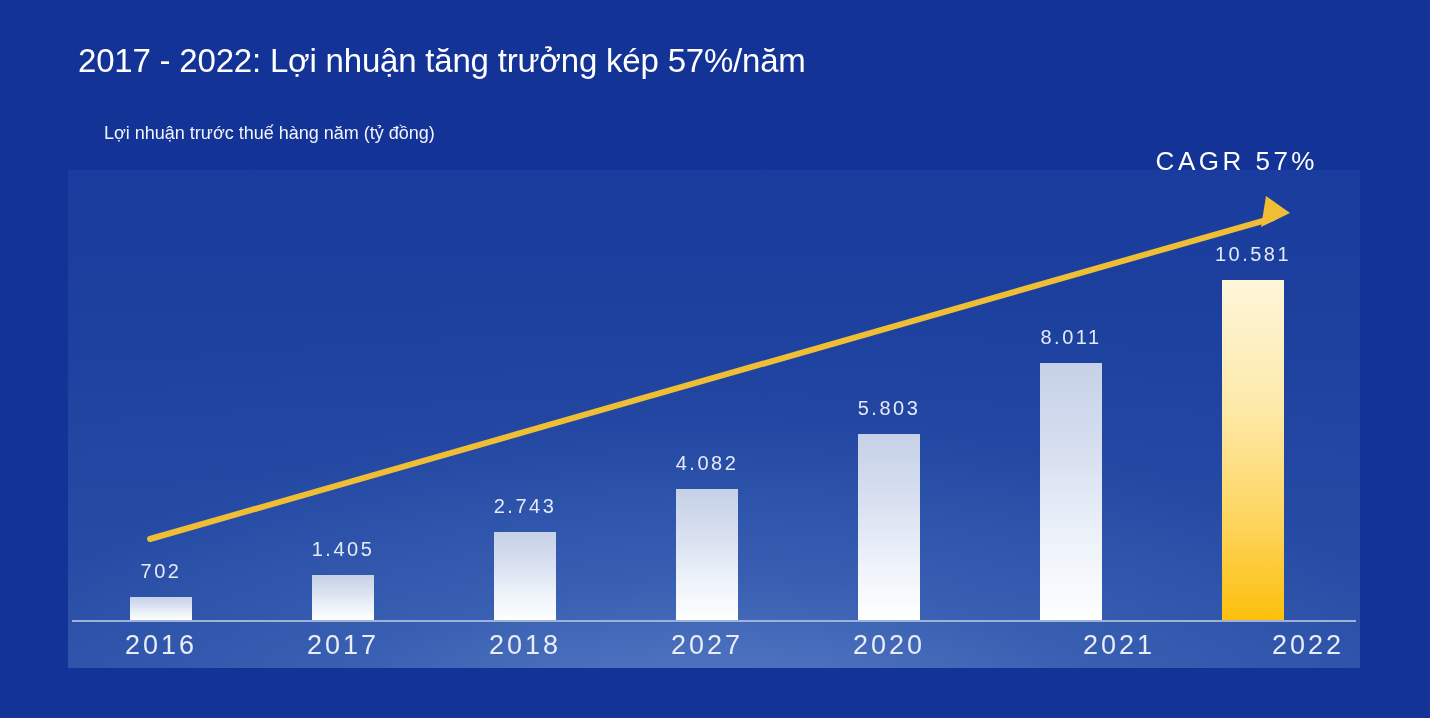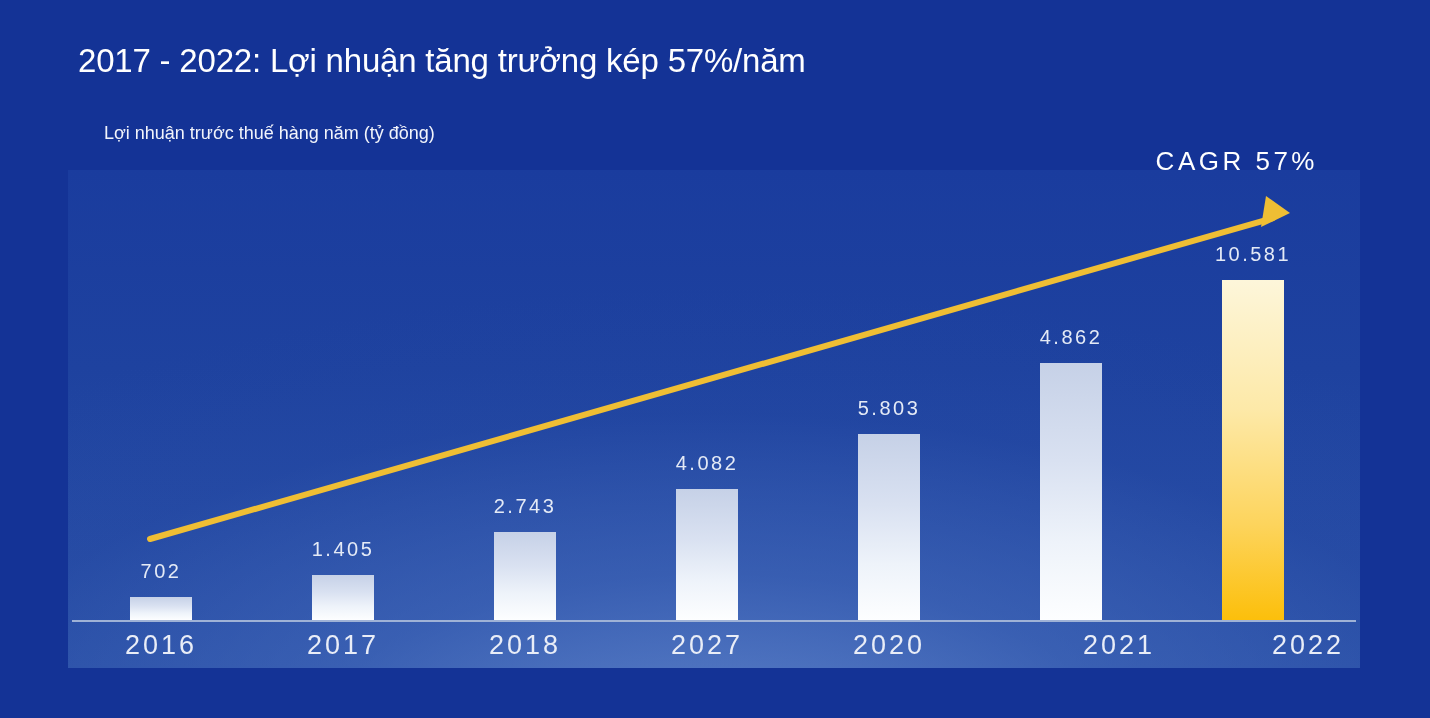--- a/index.html
+++ b/index.html
@@ -172,21 +172,21 @@
       <div class="bar-group" style="left: 608px; text-decoration: underline;">
         <div class="bar" title="4.082" style="height: 131.167px;"></div>
         <div class="bar-value" style="bottom: 145.167px;">4.082</div>
       </div>
       <div class="bar-group" style="left: 790px;">
         <div class="bar" title="5.803" style="height: 186.468px;"></div>
         <div class="bar-value" style="bottom: 200.468px;">5.803</div>
       </div>
       <div class="bar-group" style="left: 972px;">
         <div class="bar" title="8.011" style="height: 257.418px;"></div>
-        <div class="bar-value" style="bottom: 271.418px;">4.862</div>
+        <div class="bar-value" style="bottom: 271.418px;">8.011</div>
       </div>
       <div class="bar-group" style="left: 1154px;">
         <div class="bar highlight" title="10.581" style="height: 340px;"></div>
         <div class="bar-value" style="bottom: 354px;">10.581</div>
       </div>
     </div>
 
   <svg id="trend-arrow" viewBox="0 0 1292 498">
     <line x1="82" y1="369" x2="1205" y2="48" stroke="#EFBE34" stroke-width="6" stroke-linecap="round"></line>
     <polygon points="1198,26 1222,43 1193,57" fill="#EFBE34"></polygon>

